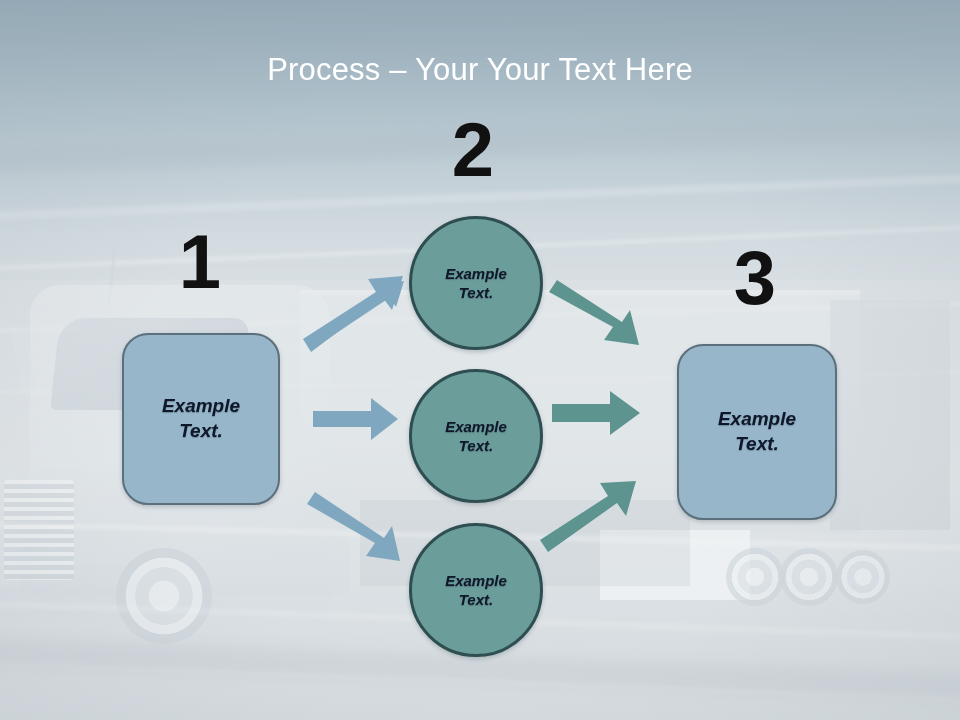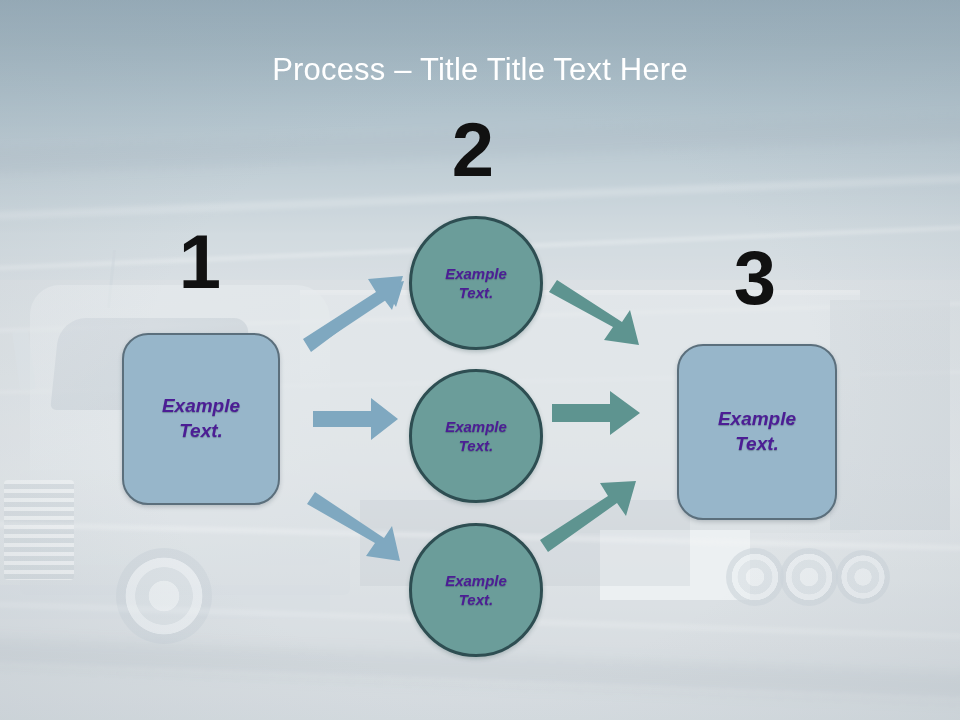--- a/index.html
+++ b/index.html
@@ -174,21 +174,21 @@
     border: 2px solid #5b6f7c;
     border-radius: 26px;
     display: flex;
     align-items: center;
     justify-content: center;
     box-shadow: 0 2px 4px rgba(60,75,88,.25);
   }
   .box-left  { left: 122px; top: 333px; width: 154px; height: 168px; }
   .box-right { left: 677px; top: 344px; width: 156px; height: 172px; }
   .box-text, .circle-text {
-    color: #4c1d95;
+    color: #0f172a;
     font-style: italic;
     font-weight: 700;
     text-align: center;
     line-height: 1.3;
     text-shadow: 0 1px 1px rgba(40,55,68,.35);
     white-space: pre-line;
   }
   .box-text { font-size: 19px; }
 
   
@@ -245,21 +245,21 @@
     <div class="streak s5"></div>
     <div class="streak s6"></div>
     <div class="streak s7"></div>
     <div class="streak dark2"></div>
 
     <div class="bg-wash"></div>
     <div class="bg-vignette"></div>
   </div>
 
   <div class="title">
-    <span class="strong">Process</span><span class="rest"> – Title Title Text Here</span>
+    <span class="strong">Process</span><span class="rest"> – Your Your Text Here</span>
   </div>
 
   <svg class="arrows" width="960" height="720" viewBox="0 0 960 720">
 
     <g>
       <polygon fill="#7fa8c0" points="309,345 387,293 396,307 404,281 377,286 386,300 317,346 309,345"></polygon>
       <polygon fill="#7fa8c0" points="311,352 303,339 376,292 368,279 403,276 392,310 383,298"></polygon>
     </g>
 
     <g>

